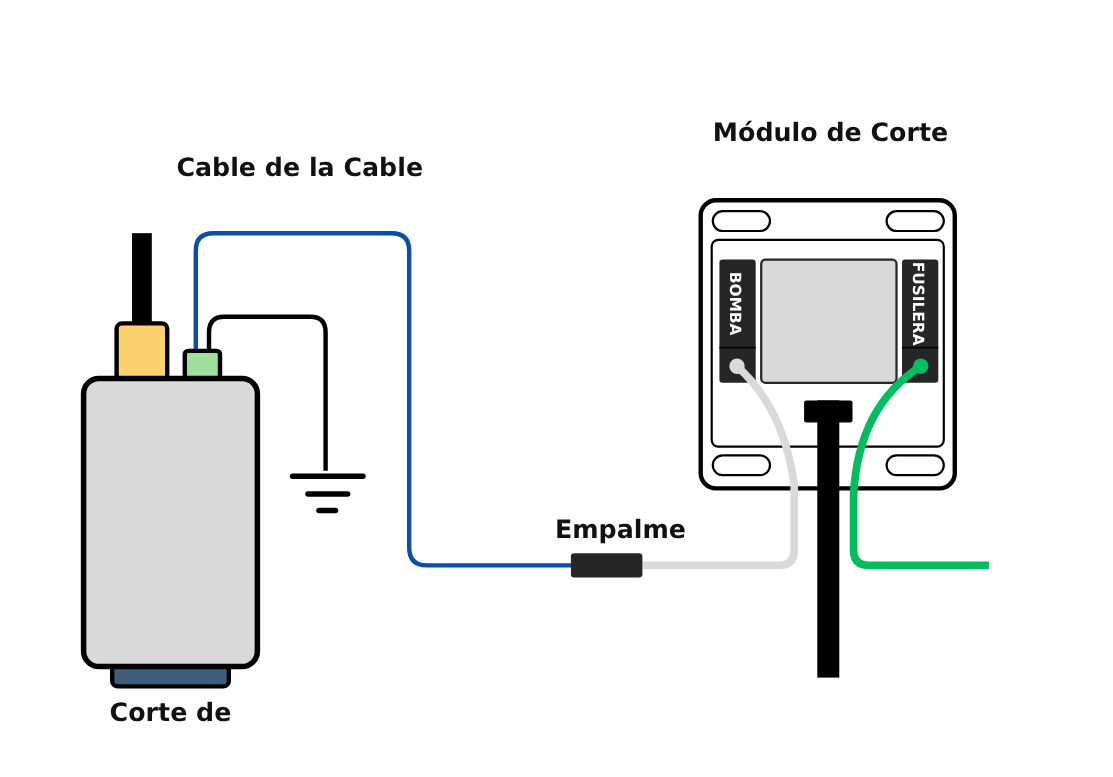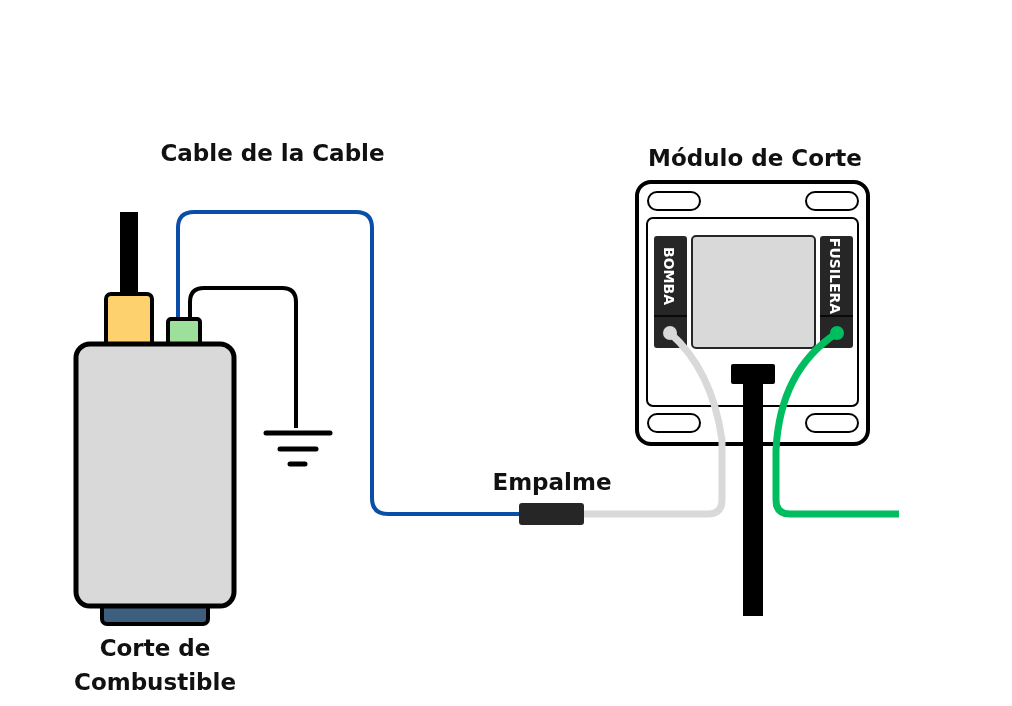--- a/index.html
+++ b/index.html
@@ -53,23 +53,22 @@
 
   <path d="M670 333 Q712 370 722 440 V500 Q722 514 708 514 H584" fill="none" stroke="#d9d9d9" stroke-width="7"></path>
   <circle cx="670" cy="333" r="7" fill="#d9d9d9"></circle>
 
   <path d="M837 333 Q780 370 776 450 V500 Q776 514 790 514 H899" fill="none" stroke="#00bd5f" stroke-width="7"></path>
   <circle cx="837" cy="333" r="7" fill="#00bd5f"></circle>
 
   <rect x="519" y="503" width="65" height="22" rx="3" fill="#262626"></rect>
 </svg>
 
-<div class="lbl" style="left:630px; top:104px; width:250px;margin-top:37px;">
+<div class="lbl" style="left:630px; top:104px; width:250px;">
   <div>Módulo de Corte</div>
 </div>
 <div class="lbl" style="left:140px; top:136px; width:265px;">
   <div>Cable de la Cable</div>
 </div>
-<div class="lbl" style="left:480px; top:465px; width:144px;text-align:center;">Empalme</div>
+<div class="lbl" style="left:492px; top:465px; width:144px;text-align:center;">Empalme</div>
 <div class="lbl" style="left:55px; top:631px; width:200px;">
   <div>Corte de</div>
-  <div>Combustible</div>
 </div>
 
 </body></html>

